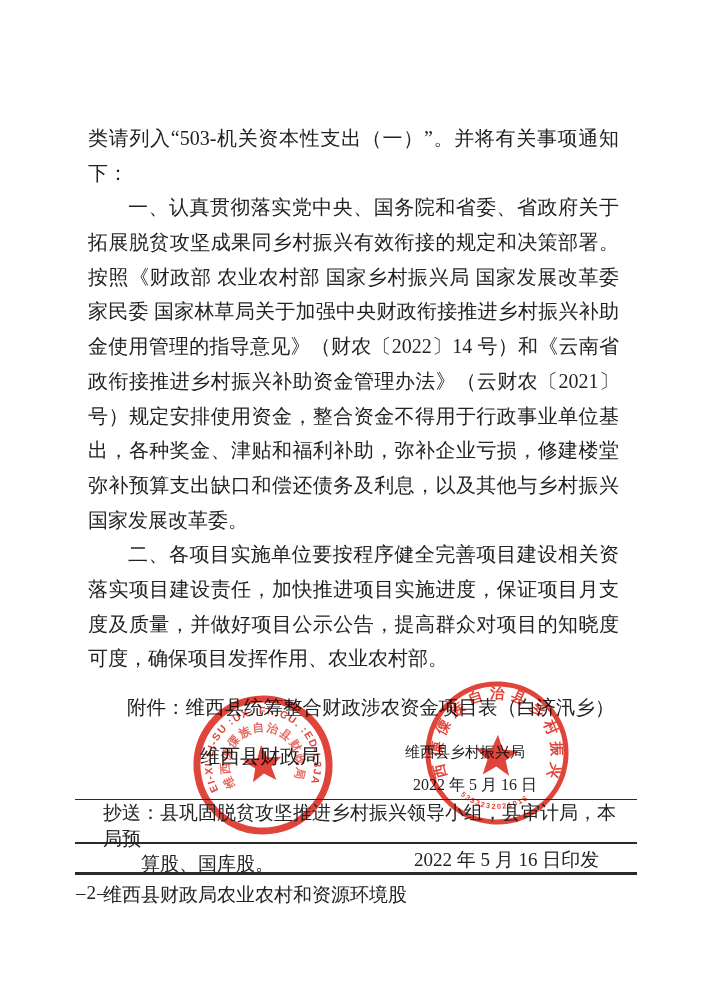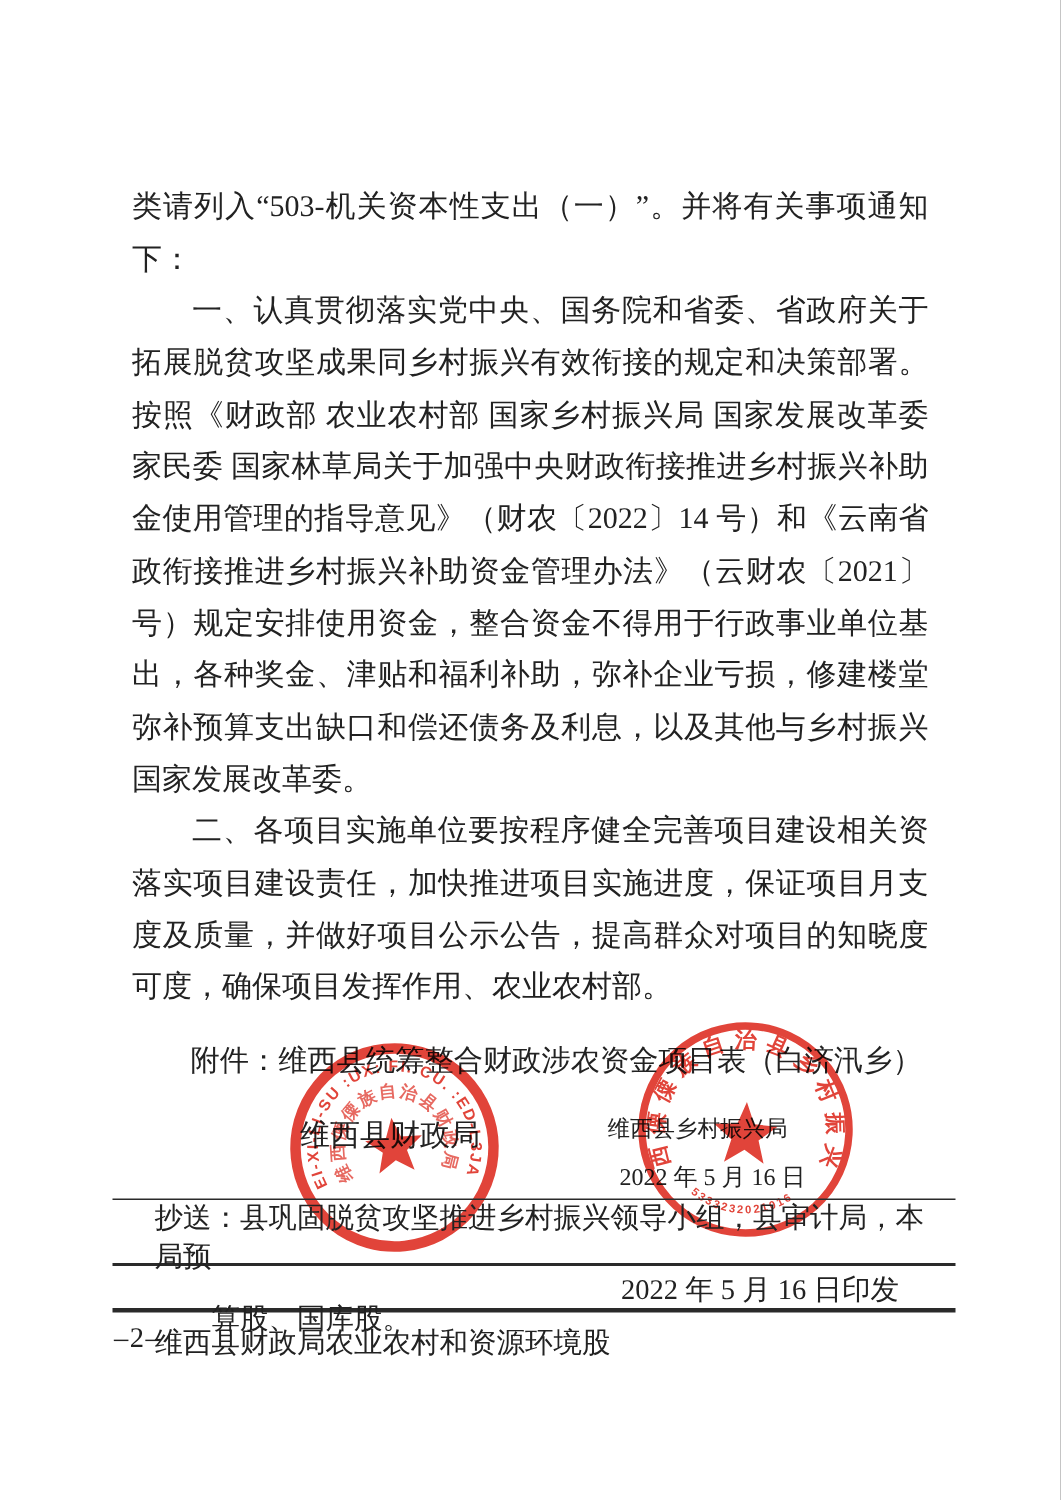--- a/index.html
+++ b/index.html
@@ -20,21 +20,21 @@
   .attach { position:absolute; left:127px; top:695px; font-size:19.5px; line-height:26px; white-space:nowrap; }
   .sig-left  { position:absolute; left:200px; top:743px; font-size:20px; white-space:nowrap; }
   .sig-right { position:absolute; left:405px; top:743px; font-size:15px; white-space:nowrap; }
   .sig-date  { position:absolute; left:413px; top:775px; font-size:16px; white-space:nowrap; }
   
   .rule { position:absolute; left:75px; width:562px; background:#2a2a2a; }
   .rule1 { top:799px; height:1px; }
   .rule2 { top:842px; height:1.5px; }
   .rule3 { top:872px; height:2.5px; }
   .copy-block { position:absolute; left:103px; top:800px; width:520px; font-size:19px; line-height:25.5px; }
-  .copy-line2 { padding-left:38px;margin-top:16px; }
+  .copy-line2 { padding-left:38px; }
   .issuer { position:absolute; left:103px; top:847px; font-size:19px; white-space:nowrap;margin-top:35px; }
   .print-date { position:absolute; left:414px; top:847px; font-size:19px; white-space:nowrap; }
   .page-num { position:absolute; left:76px; top:882px; font-size:19px; letter-spacing:1px; }
   
   .seal { position:absolute; width:160px; height:160px; mix-blend-mode:multiply; opacity:0.88; }
   .seal-left  { left:183px; top:685px; transform:rotate(-6deg); }
   .seal-right { left:417px; top:673px; transform:rotate(3deg); }
   .seal text { fill:#dd2a1e; }
   .seal .latin { font-family:"Liberation Sans","DejaVu Sans",sans-serif; font-weight:bold; }
   .seal .cjk { font-family:"Liberation Serif","DejaVu Serif",serif; font-weight:bold; }

